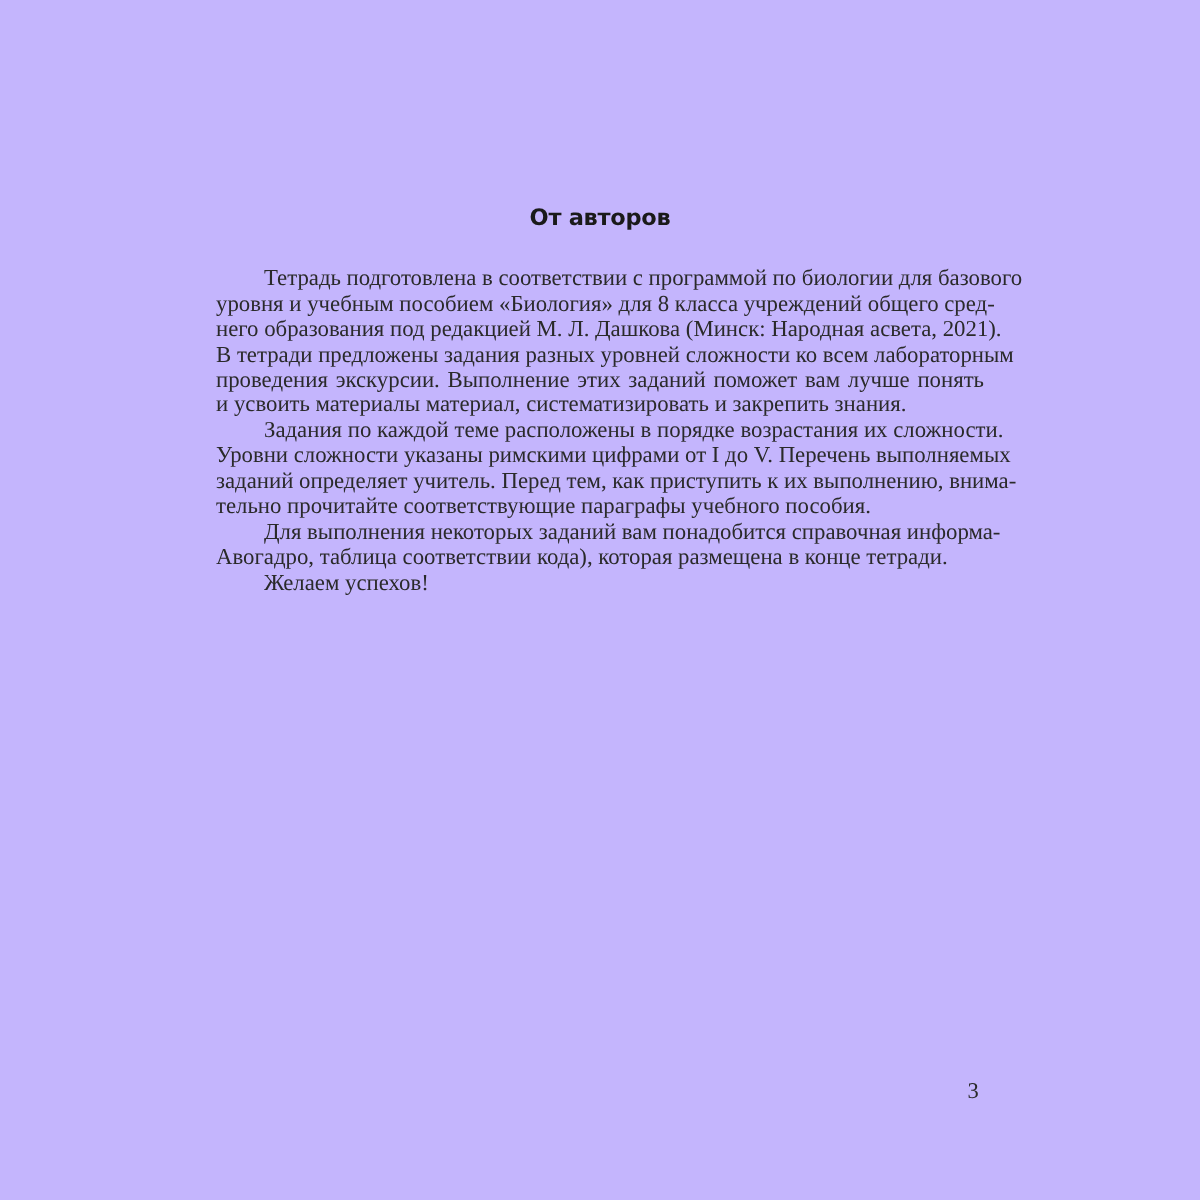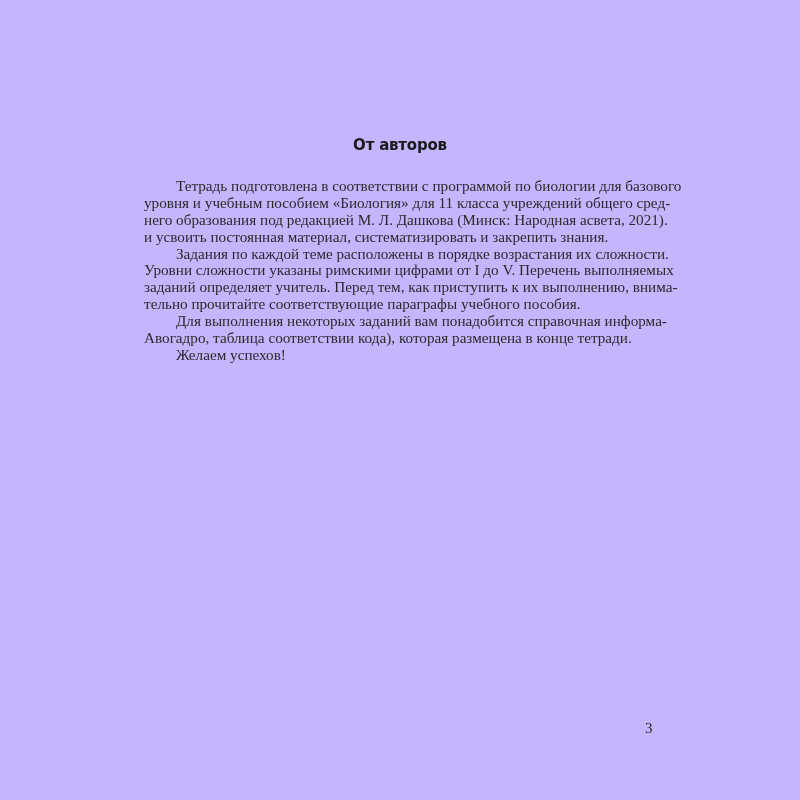--- a/index.html
+++ b/index.html
@@ -24,23 +24,25 @@
       font-family: "Liberation Serif", serif; font-size: 15px; color: #2a2a2a;
     }
   </style>
 </head>
 <body>
 
 <div class="page">
   <div class="title">От авторов</div>
   <div class="body-text" id="body">
       <div class="line indent">Тетрадь подготовлена в соответствии с программой по биологии для базового</div>
-      <div class="line">уровня и учебным пособием «Биология» для 11 класса учреждений общего сред-</div>
+      <div class="line">уровня и учебным пособием «Биология» для 8 класса учреждений общего сред-</div>
       <div class="line">него образования под редакцией М. Л. Дашкова (Минск: Народная асвета, 2021).</div>
-      <div class="line last">и усвоить постоянная материал, систематизировать и закрепить знания.</div>
+      <div class="line">В тетради предложены задания разных уровней сложности ко всем лабораторным</div>
+      <div class="line">проведения экскурсии. Выполнение этих заданий поможет вам лучше понять</div>
+      <div class="line last">и усвоить материалы материал, систематизировать и закрепить знания.</div>
       <div class="line indent">Задания по каждой теме расположены в порядке возрастания их сложности.</div>
       <div class="line">Уровни сложности указаны римскими цифрами от I до V. Перечень выполняемых</div>
       <div class="line">заданий определяет учитель. Перед тем, как приступить к их выполнению, внима-</div>
       <div class="line last">тельно прочитайте соответствующие параграфы учебного пособия.</div>
       <div class="line indent">Для выполнения некоторых заданий вам понадобится справочная информа-</div>
       <div class="line last">Авогадро, таблица соответствии кода), которая размещена в конце тетради.</div>
       <div class="line indent last">Желаем успехов!</div>
     </div>
   <div class="page-number">3</div>
 </div>

